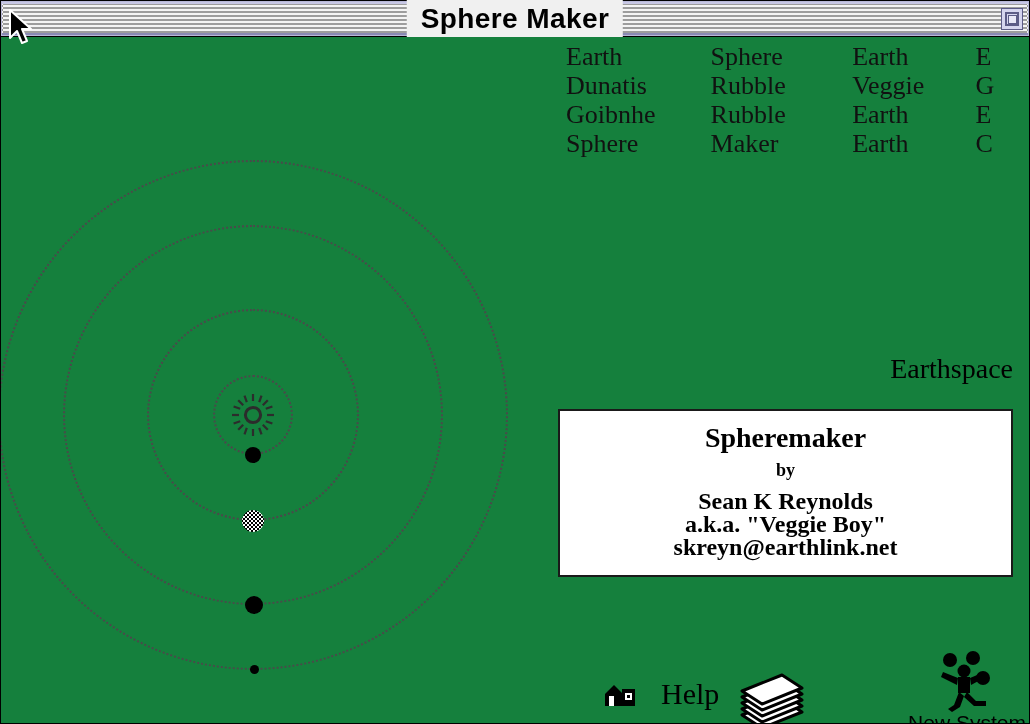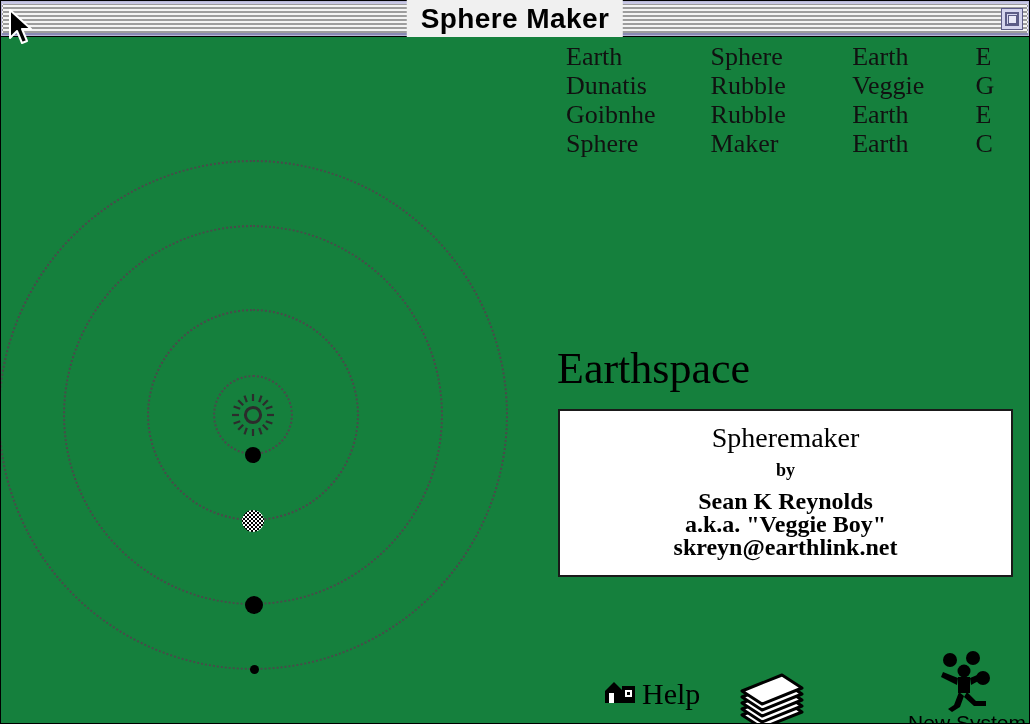--- a/index.html
+++ b/index.html
@@ -174,23 +174,23 @@
     width: 44px;
     height: 44px;
   }
 
   
   #system-name {
     position: absolute;
     left: 556px;
     top: 307px;
     width: 456px;
-    text-align: left;
-    font-family: "Liberation Serif", "DejaVu Serif", serif;
-    font-size: 44px;
+    text-align: right;
+    font-family: "Liberation Serif", "DejaVu Serif", serif;
+    font-size: 28px;
     color: #000;
     line-height: 50px;
     white-space: nowrap;
   }
 
   
   #credits-box {
     position: absolute;
     left: 557px;
     top: 372px;
@@ -199,21 +199,21 @@
     box-sizing: border-box;
     border: 2px solid #1a1a1a;
     background: #ffffff;
     text-align: center;
     overflow: hidden;
   }
   #credits-title {
     margin-top: 11px;
     font-family: "Liberation Serif", "DejaVu Serif", serif;
     font-size: 28px;
-    font-weight: normal;
+    font-weight: bold;
     color: #000;
     line-height: 32px;
   }
   #credits-by {
     margin-top: 5px;
     font-family: "Liberation Serif", "DejaVu Serif", serif;
     font-size: 18px;
     font-weight: bold;
     color: #000;
     line-height: 22px;
@@ -233,21 +233,22 @@
     left: 0;
     top: 578px;
     width: 1030px;
     height: 109px;
   }
   #help-button {
     position: absolute;
     left: 602px;
     top: 62px;
     display: flex;
-    gap: 5px;
+    align-items: center;
+    gap: 24px;
   }
   #help-label {
     font-family: "Liberation Serif", "DejaVu Serif", serif;
     font-size: 30px;
     color: #000;
     line-height: 34px;
   }
   #pages-button {
     position: absolute;
     left: 735px;

